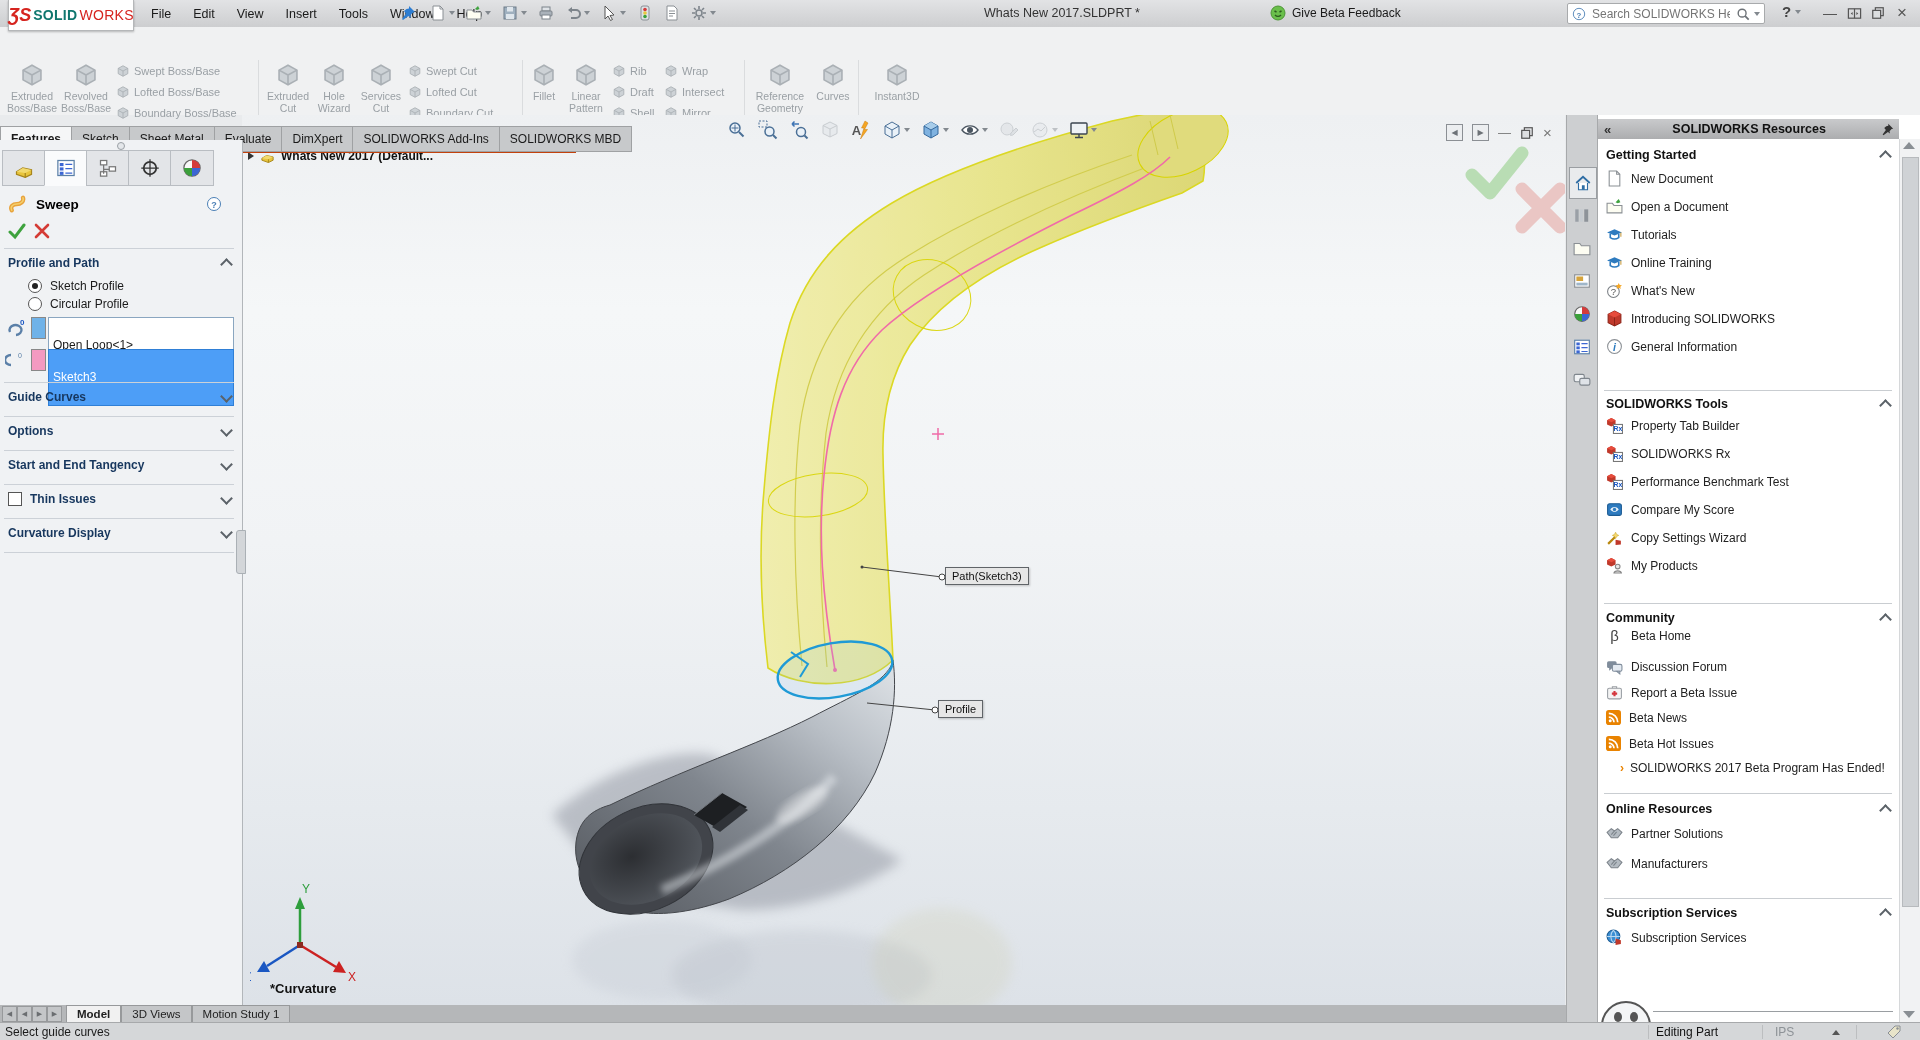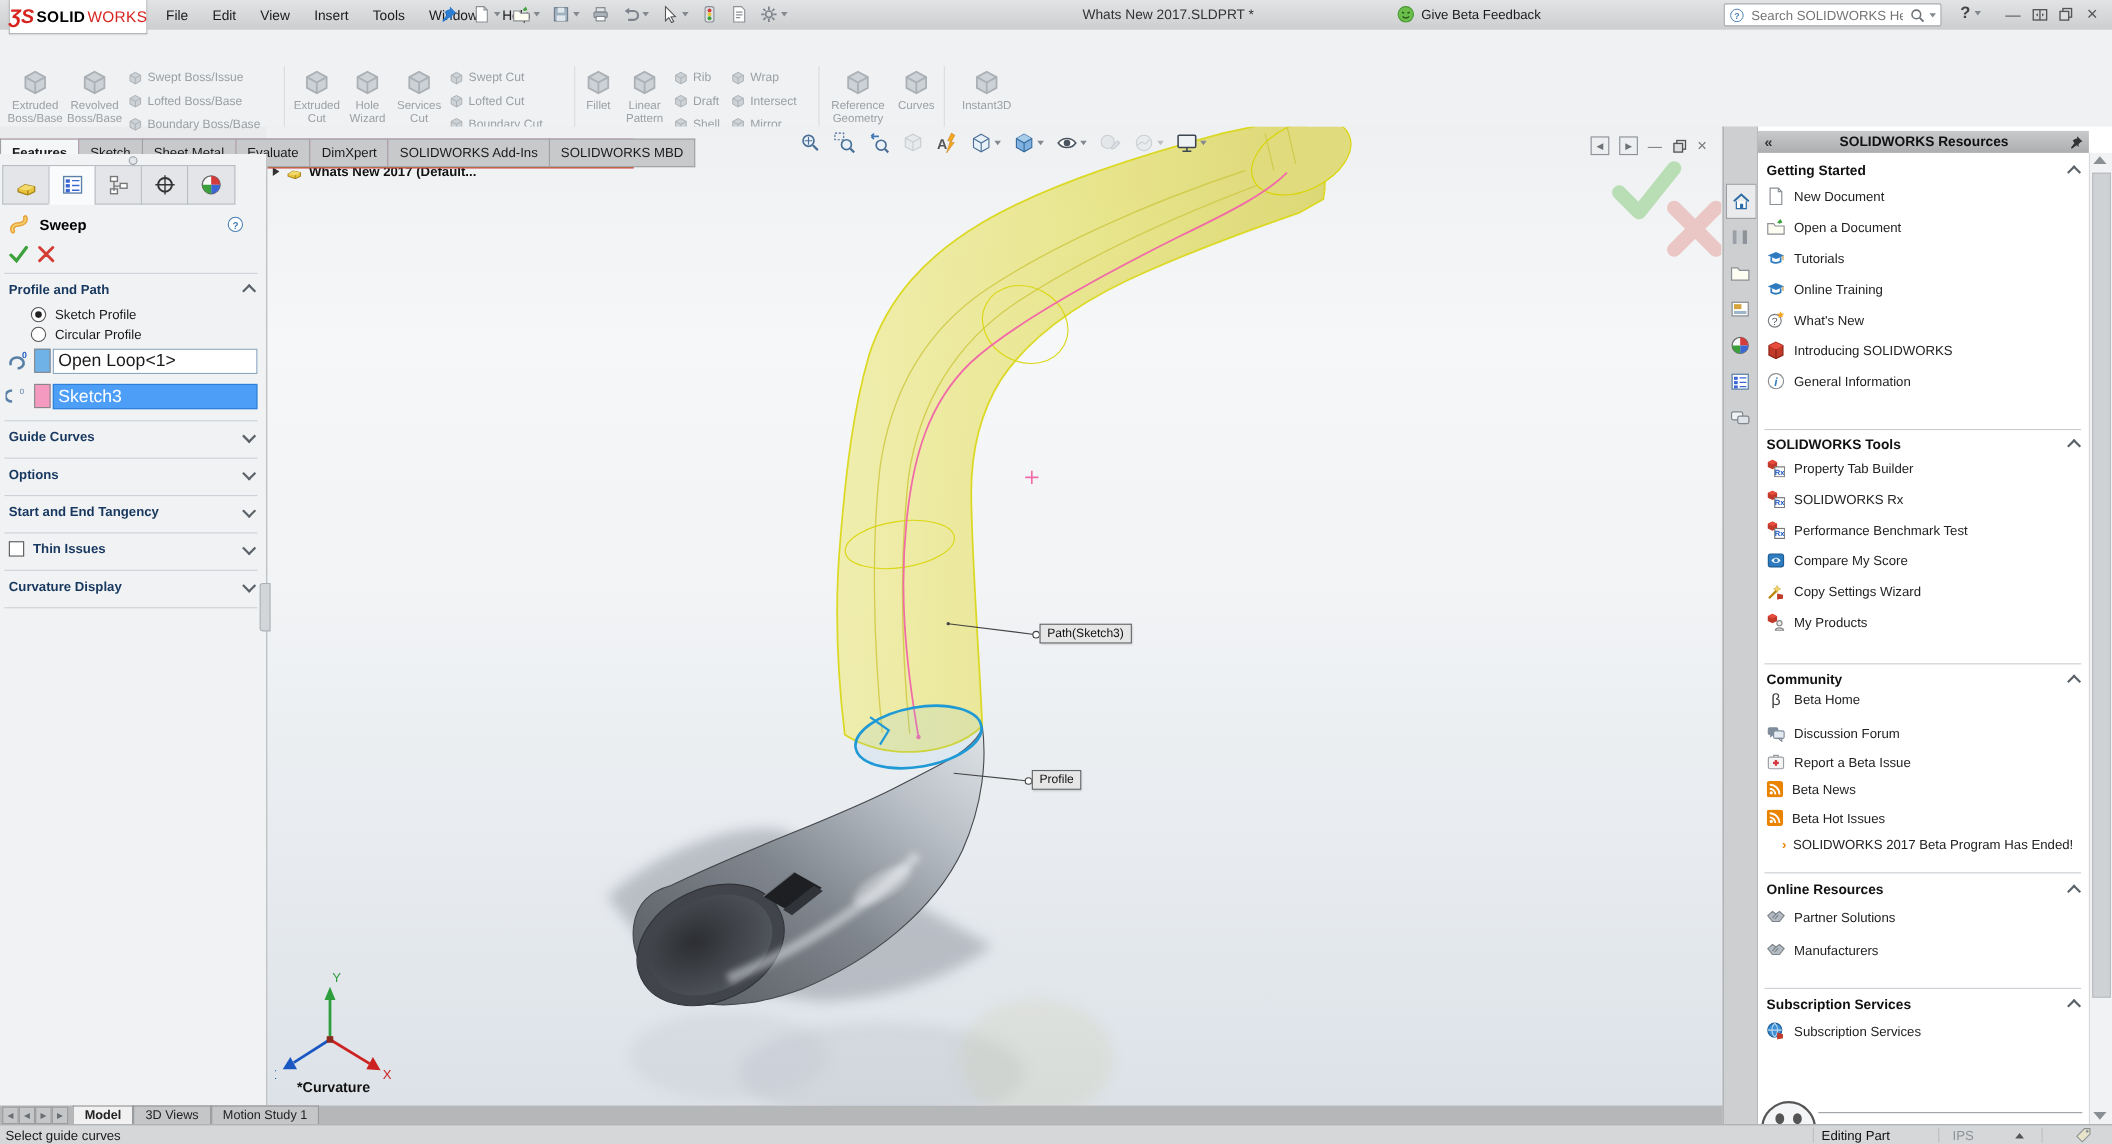--- a/index.html
+++ b/index.html
@@ -36,21 +36,21 @@
   .pm{left:0;top:140px;width:242px;height:865px;background:#f0f2f4;border-right:1px solid #b2b6ba}
   .pmtab{position:absolute;top:10px;width:42px;height:34px;background:#e3e5e8;border:1px solid #b9bdc2;display:flex;align-items:center;justify-content:center}
   .pmtab.active{background:#fafbfc;border-bottom:1px solid #fafbfc}
   .pmsec{position:absolute;left:8px;font-weight:bold;font-size:12px;color:#17375e}
   .pmdiv{position:absolute;left:4px;width:230px;height:1px;background:#ccd1d7}
   .chev{display:inline-block;width:7px;height:7px;border-right:2px solid #5b6268;border-bottom:2px solid #5b6268}
   .chev.up{transform:rotate(-135deg)}
   .chev.down{transform:rotate(45deg)}
   .radio{display:inline-block;width:12px;height:12px;border-radius:50%;border:1px solid #555;background:#fff;position:relative}
   .radio.sel::after{content:"";position:absolute;left:3px;top:3px;width:6px;height:6px;border-radius:50%;background:#222}
-  .pmfield{position:absolute;left:48px;width:176px;height:21px;border:1px solid #8aa6c0;background:#fff;font-size:16px;line-height:21px;padding:0 4px;white-space:nowrap;overflow:hidden}
+  .pmfield{position:absolute;left:48px;width:176px;height:21px;border:1px solid #8aa6c0;background:#fff;font-size:12px;line-height:21px;padding:17px 4px;white-space:nowrap;overflow:hidden}
   .pmfield.sel{background:#4d9ef7;border-color:#2f7fd6;color:#fff}
   .swatch{position:absolute;left:31px;width:13px;height:20px;border:1px solid #888}
   .cbox{display:inline-block;width:12px;height:12px;border:1px solid #555;background:#fff}
   
   .viewport{left:242px;top:115px;width:1323px;height:890px;
      background:linear-gradient(180deg,#eef0f2 0%,#f5f7f8 22%,#f1f3f5 48%,#e6eaee 78%,#dde2e8 100%);overflow:hidden}
   .callout{position:absolute;background:#e6e6e6;border:1px solid #606468;font-size:11px;padding:2px 6px;color:#111;box-shadow:1px 1px 2px rgba(0,0,0,.2);white-space:nowrap}
   .hud{display:flex;align-items:center;gap:11px}
   .hudbtn{display:flex;align-items:center;gap:2px}
   .dis{opacity:.45}
@@ -330,21 +330,21 @@
     <symbol id="s-tag" viewBox="0 0 16 16">
         <path d="M2 9l7-7h5v5l-7 7z" fill="#e8e4c9" stroke="#8a8f94"></path>
         <circle cx="11.5" cy="4.5" r="1.2" fill="#8a8f94"></circle>
       </symbol>
   </defs>
 </svg>
 
 <div class="abs titlebar"></div>
 <div class="abs logo">
   <span style="color:#d6241f;font-style:italic;font-weight:bold;font-size:18px;line-height:18px">ƷS</span>
-  <span style="color:#000000;font-weight:bold;font-size:14px;letter-spacing:.3px">SOLID</span>
+  <span style="color:#0f766e;font-weight:bold;font-size:14px;letter-spacing:.3px">SOLID</span>
     <span style="color:#d6241f;font-size:14px;letter-spacing:.3px">WORKS</span>
 </div>
 <div class="abs menus">
   <span>File</span>
   <span>Edit</span>
   <span>View</span>
   <span>Insert</span>
   <span>Tools</span>
   <span>Window</span>
   <span>Help</span>
@@ -434,21 +434,21 @@
     <svg width="26" height="26" style="margin-top:4px">
         <use href="#s-graycube"></use>
       </svg>
     <div class="lbl">Revolved Boss/Base</div>
   </div>
   <div class="rstack" style="left:116px;width:140px">
     <div class="rsm" style="top:4px">
         <svg width="14" height="14">
           <use href="#s-graycube"></use>
         </svg>
-        <span class="lbl">Swept Boss/Issue</span>
+        <span class="lbl">Swept Boss/Base</span>
       </div>
     <div class="rsm" style="top:25px">
         <svg width="14" height="14">
           <use href="#s-graycube"></use>
         </svg>
         <span class="lbl">Lofted Boss/Base</span>
       </div>
     <div class="rsm" style="top:46px">
         <svg width="14" height="14">
           <use href="#s-graycube"></use>

